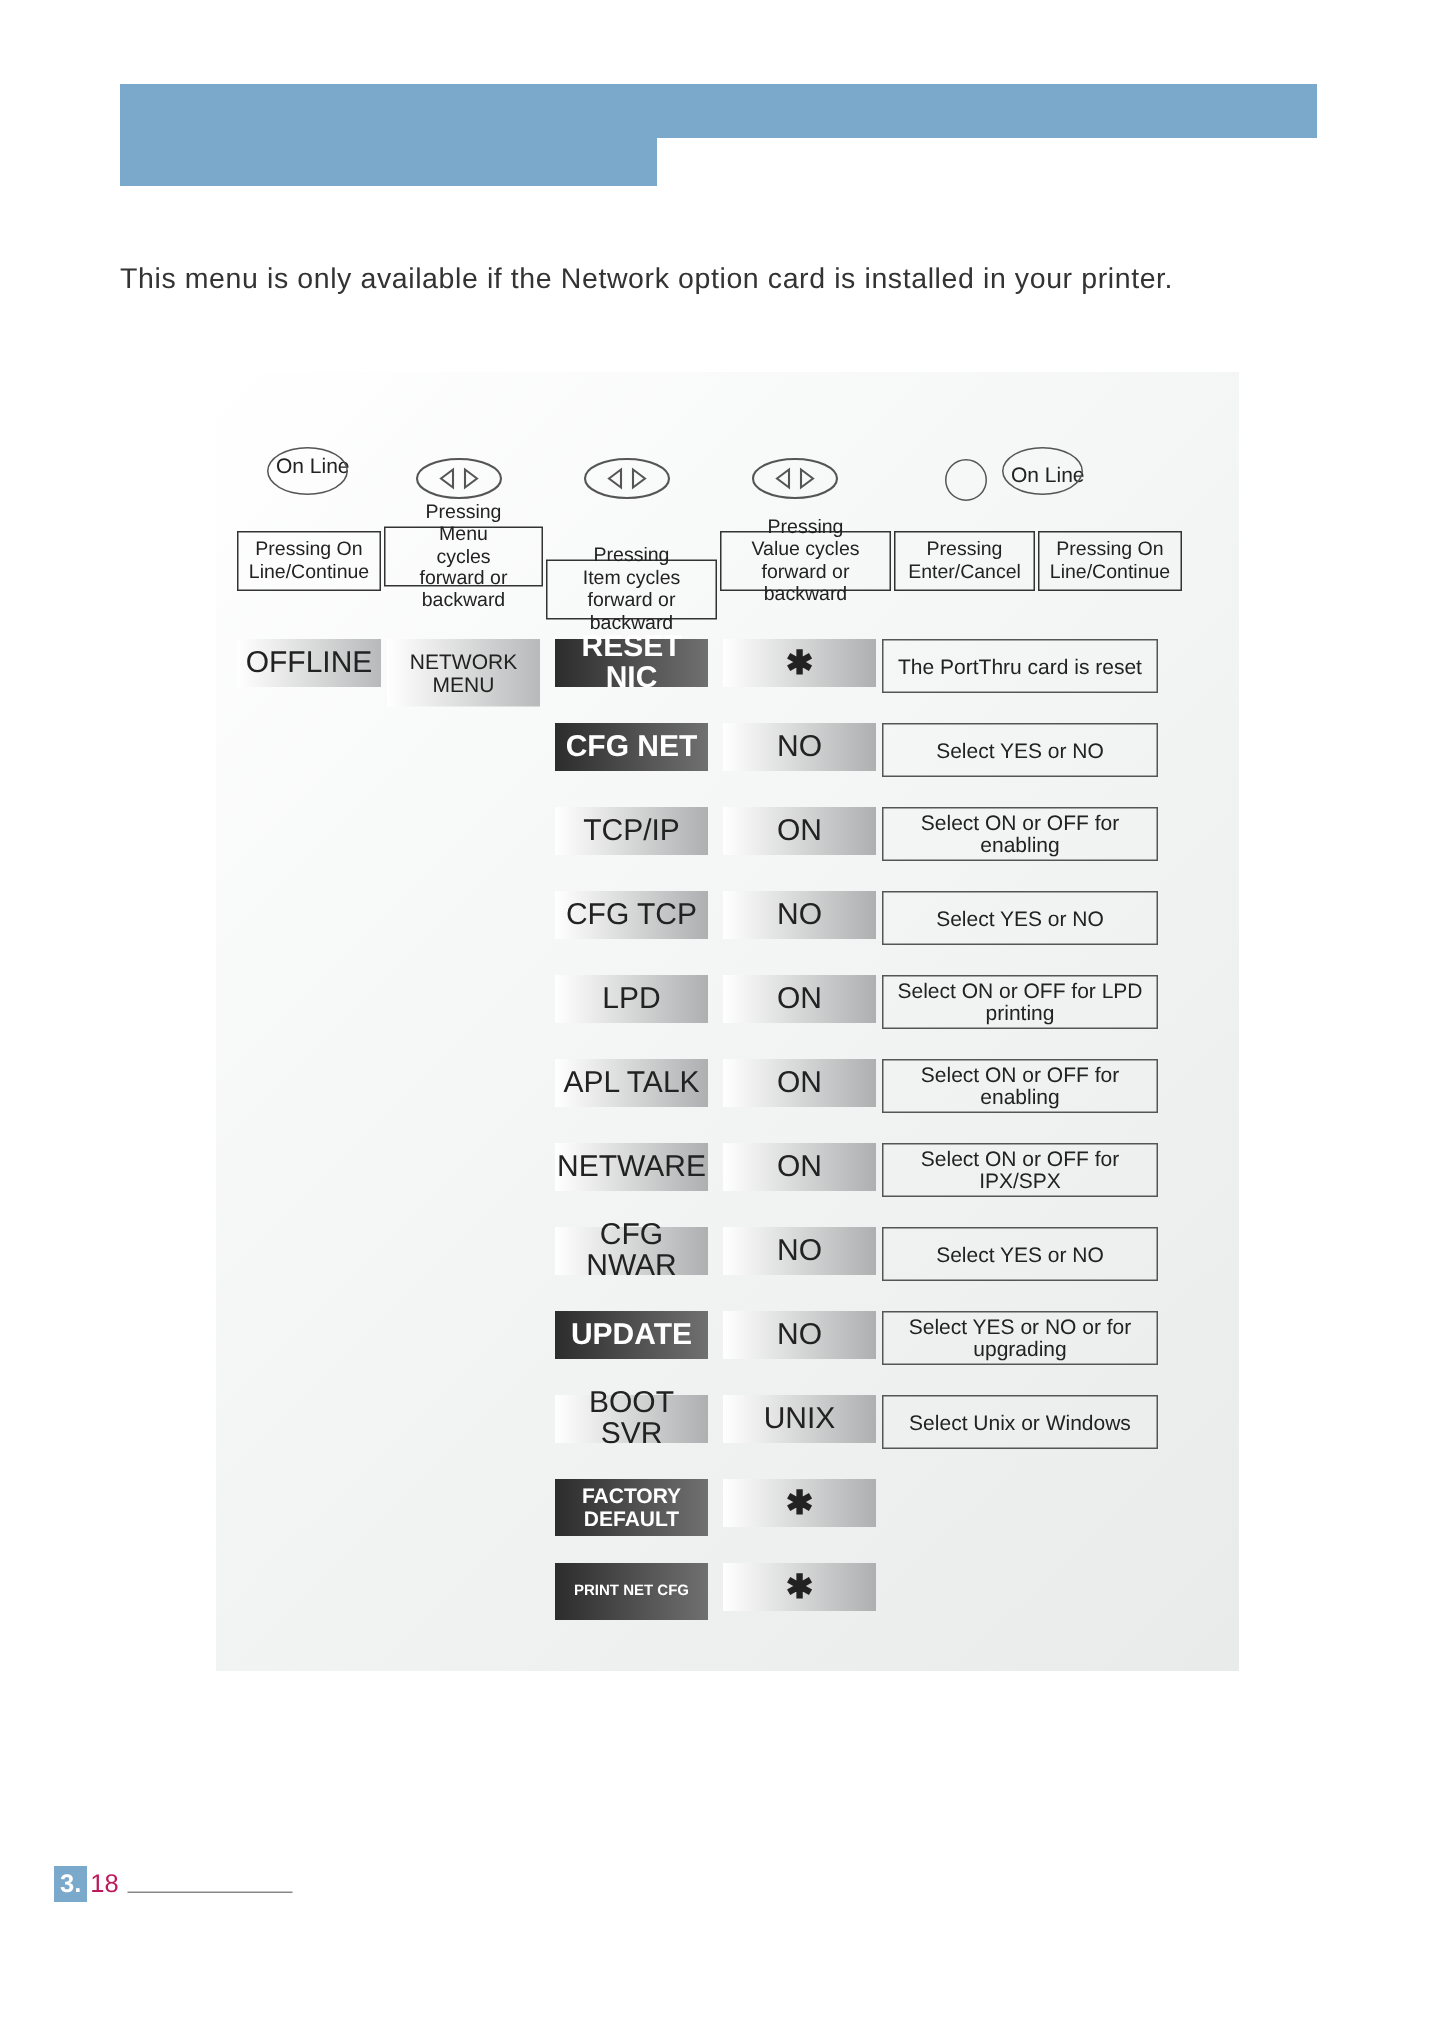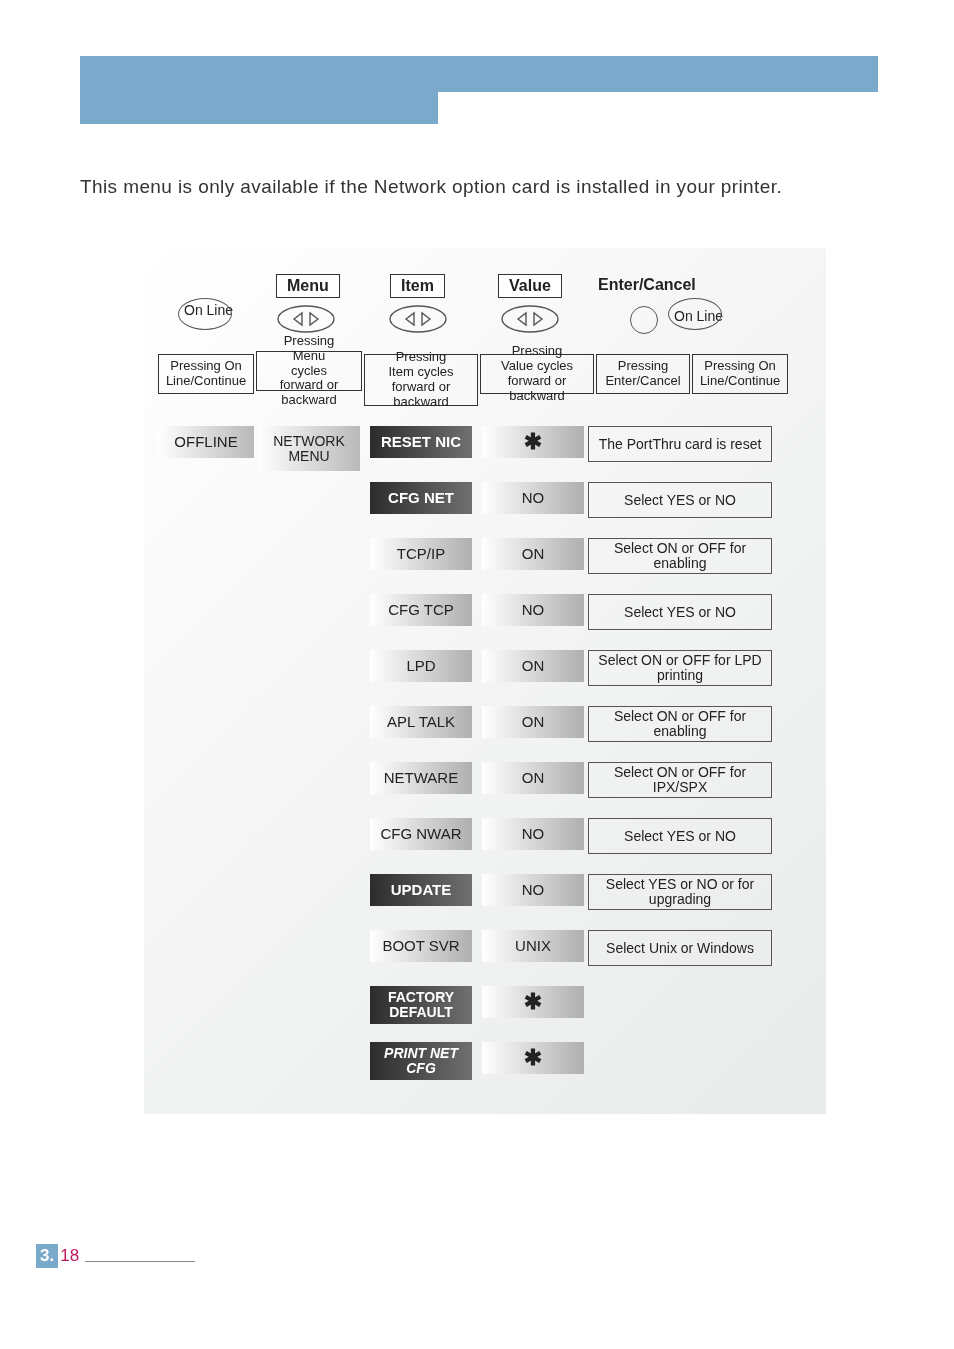--- a/index.html
+++ b/index.html
@@ -117,38 +117,38 @@
     text-align: center;
     display: flex;
     align-items: center;
     justify-content: center;
     background: transparent;
     line-height: 1.15;
     padding: 2px 18px;
   }
   .desc-online  { left: 14px;  width: 96px; height: 40px; }
   .desc-menu    { left: 112px; width: 106px; height: 40px; top: -3px; }
-  .desc-item    { left: 220px; width: 114px; height: 52px; }
+  .desc-item    { left: 220px; width: 114px; height: 40px; margin-top: 19px; }
   .desc-value   { left: 336px; width: 114px; height: 40px; }
   .desc-enter   { left: 452px; width: 94px;  height: 40px; }
   .desc-online2 { left: 548px; width: 96px;  height: 40px; }
 
   .grid-row {
     position: absolute;
     left: 0;
     width: 100%;
     height: 36px;
   }
   .cell {
     position: absolute;
     height: 32px;
     display: flex;
     align-items: center;
     justify-content: center;
-    font-size: 15px;
+    font-size: 20px;
     text-align: center;
     line-height: 1.05;
   }
   .cell-offline {
     left: 14px; width: 96px;
     background: linear-gradient(to right, #fff 0%, #b8b9ba 100%);
     color: #222;
   }
   .cell-menubox {
     left: 114px; width: 102px;
@@ -213,26 +213,20 @@
 </head>
 <body>
 
 <div class="header-band"></div>
 <div class="header-notch"></div>
 
 <p class="intro">This menu is only available if the Network option card is installed in your printer.</p>
 
 <div class="diagram-panel">
 
-  <div class="col-headers">
-    <div class="hdr hdr-menu">Menu</div>
-    <div class="hdr hdr-item">Item</div>
-    <div class="hdr hdr-value">Value</div>
-    <div class="hdr hdr-enter">Enter/Cancel</div>
-  </div>
 
   <span class="on-line-left">On Line</span>
   <div class="oval" style="top:50px; left:34px;"></div>
 
   <div class="oval-arrows" style="top:56px; left:132px;">
     <svg width="60" height="30">
         <ellipse cx="30" cy="15" rx="28" ry="13" fill="none" stroke="#555" stroke-width="1.4"></ellipse>
         <polygon points="18,15 26,9 26,21" fill="none" stroke="#555" stroke-width="1.4"></polygon>
         <polygon points="42,15 34,9 34,21" fill="none" stroke="#555" stroke-width="1.4"></polygon>
       </svg>
@@ -315,21 +309,21 @@
       <div class="grid-row" style="top: 682px;">
         <div class="cell cell-item">BOOT SVR</div>
         <div class="cell cell-value">UNIX</div>
         <div class="cell cell-enter">Select Unix or Windows</div>
       </div>
       <div class="grid-row" style="top: 738px;">
         <div class="cell cell-item dark" style="font-size: 14px; white-space: normal; height: 38px;">FACTORY DEFAULT</div>
         <div class="cell cell-value star">✱</div>
       </div>
       <div class="grid-row" style="top: 794px;">
-        <div class="cell cell-item dark" style="font-size: 14px; white-space: normal; height: 38px; font-style: italic;">PRINT NET CFG</div>
+        <div class="cell cell-item dark" style="font-size: 10px; white-space: normal; height: 38px;">PRINT NET CFG</div>
         <div class="cell cell-value star">✱</div>
       </div>
     </div>
 
 </div>
 
 <div class="footer">
   <span class="footer-badge">3.</span>
   <span class="footer-num">18</span>
   <span class="footer-line"></span>

